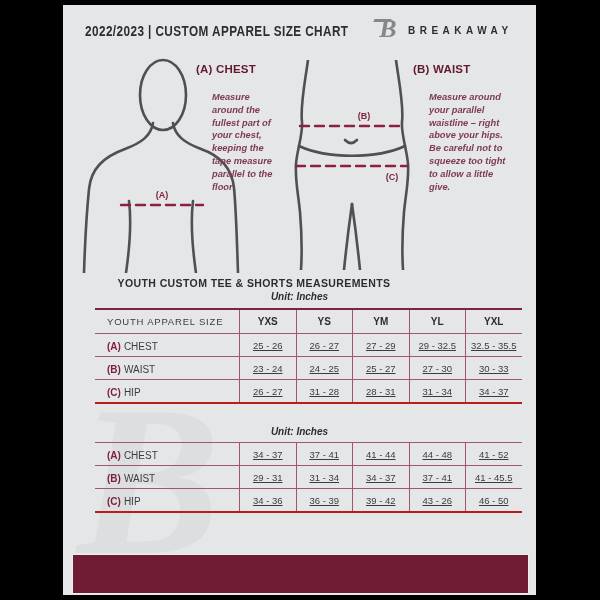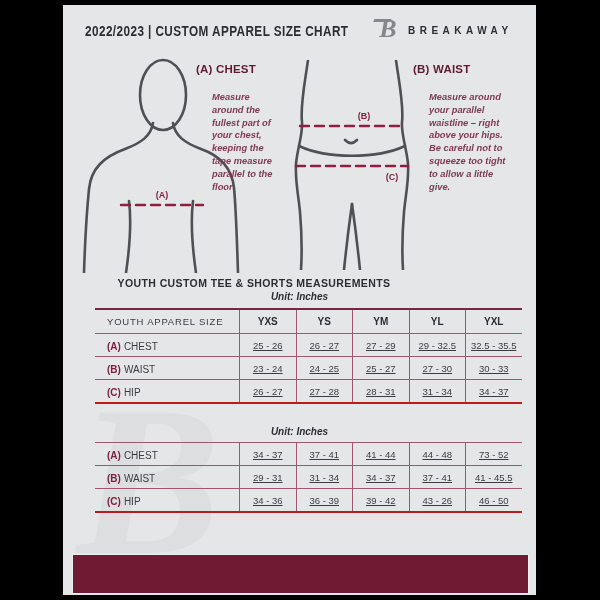--- a/index.html
+++ b/index.html
@@ -138,38 +138,38 @@
       <td><span class="row-pfx">(B)</span><span class="row-lbl">WAIST</span></td>
       <td class="cell-val">23 - 24</td>
       <td class="cell-val">24 - 25</td>
       <td class="cell-val">25 - 27</td>
       <td class="cell-val">27 - 30</td>
       <td class="cell-val">30 - 33</td>
     </tr>
     <tr>
       <td><span class="row-pfx">(C)</span><span class="row-lbl">HIP</span></td>
       <td class="cell-val">26 - 27</td>
-      <td class="cell-val">27 - 28</td>
+      <td class="cell-val">31 - 28</td>
       <td class="cell-val">28 - 31</td>
       <td class="cell-val">31 - 34</td>
       <td class="cell-val">34 - 37</td>
     </tr>
   </tbody>
     </table>
 
   <div class="sect-unit over" style="top:421px;">Unit: Inches</div>
   <table class="sizechart over" style="top:437px;">
     <tbody>
     <tr>
       <td><span class="row-pfx">(A)</span><span class="row-lbl">CHEST</span></td>
       <td class="cell-val">34 - 37</td>
       <td class="cell-val">37 - 41</td>
       <td class="cell-val">41 - 44</td>
       <td class="cell-val">44 - 48</td>
-      <td class="cell-val">73 - 52</td>
+      <td class="cell-val">41 - 52</td>
     </tr>
     <tr>
       <td><span class="row-pfx">(B)</span><span class="row-lbl">WAIST</span></td>
       <td class="cell-val">29 - 31</td>
       <td class="cell-val">31 - 34</td>
       <td class="cell-val">34 - 37</td>
       <td class="cell-val">37 - 41</td>
       <td class="cell-val">41 - 45.5</td>
     </tr>
     <tr>

